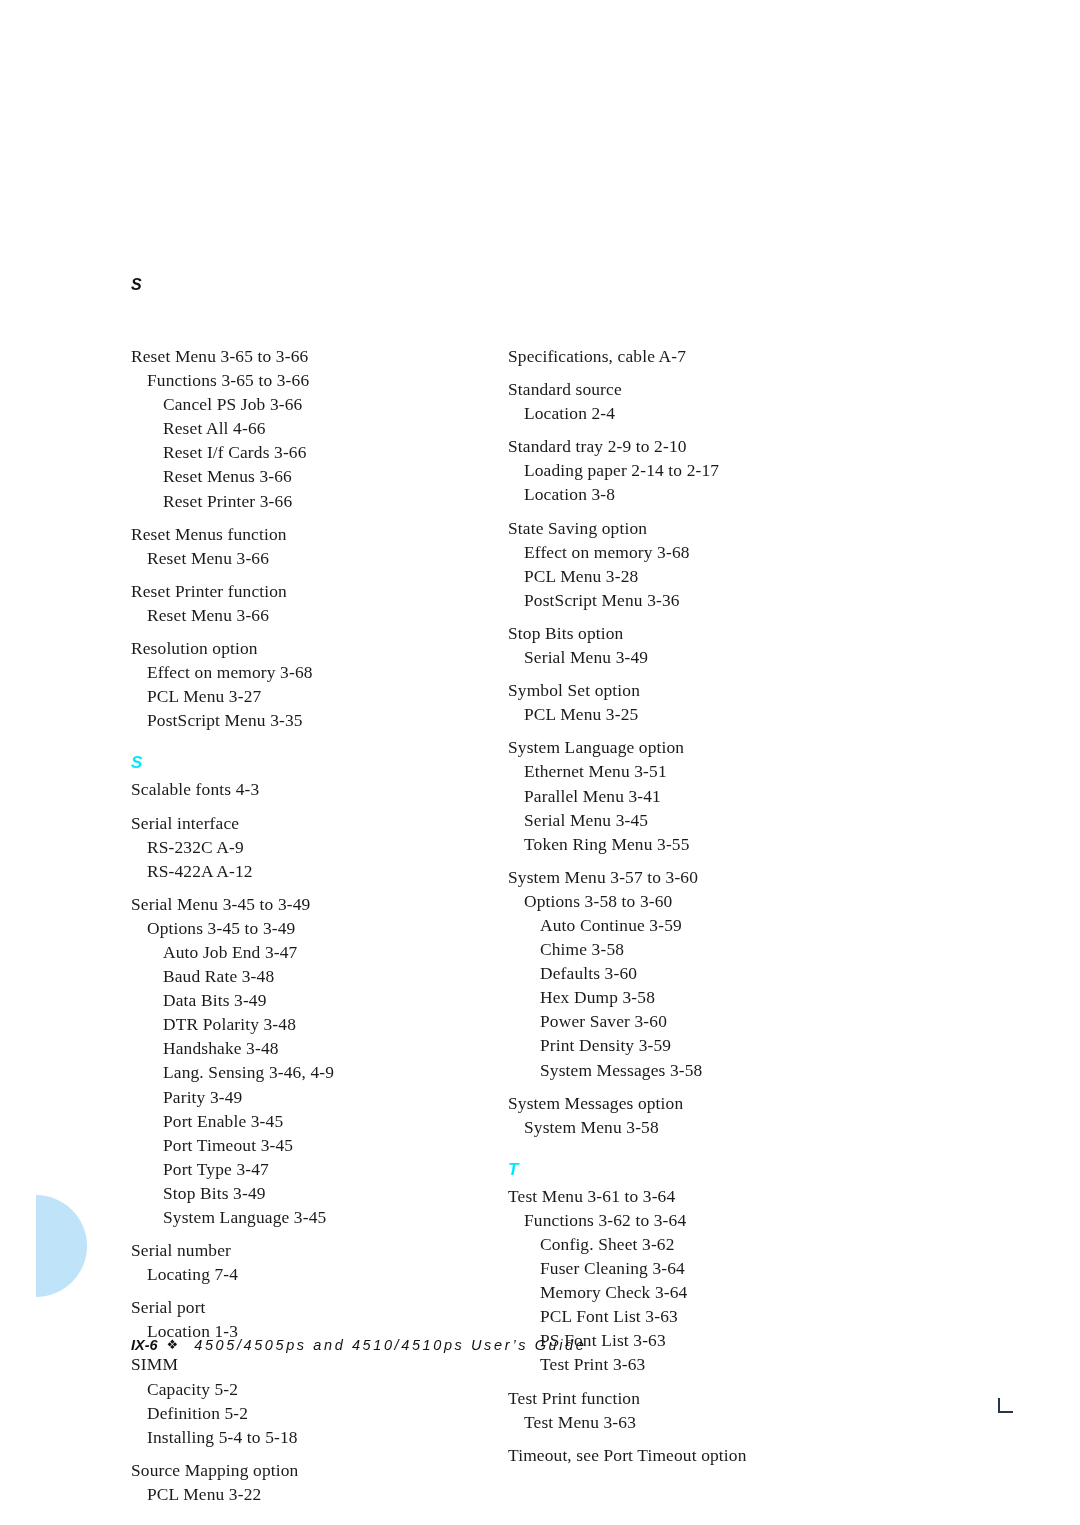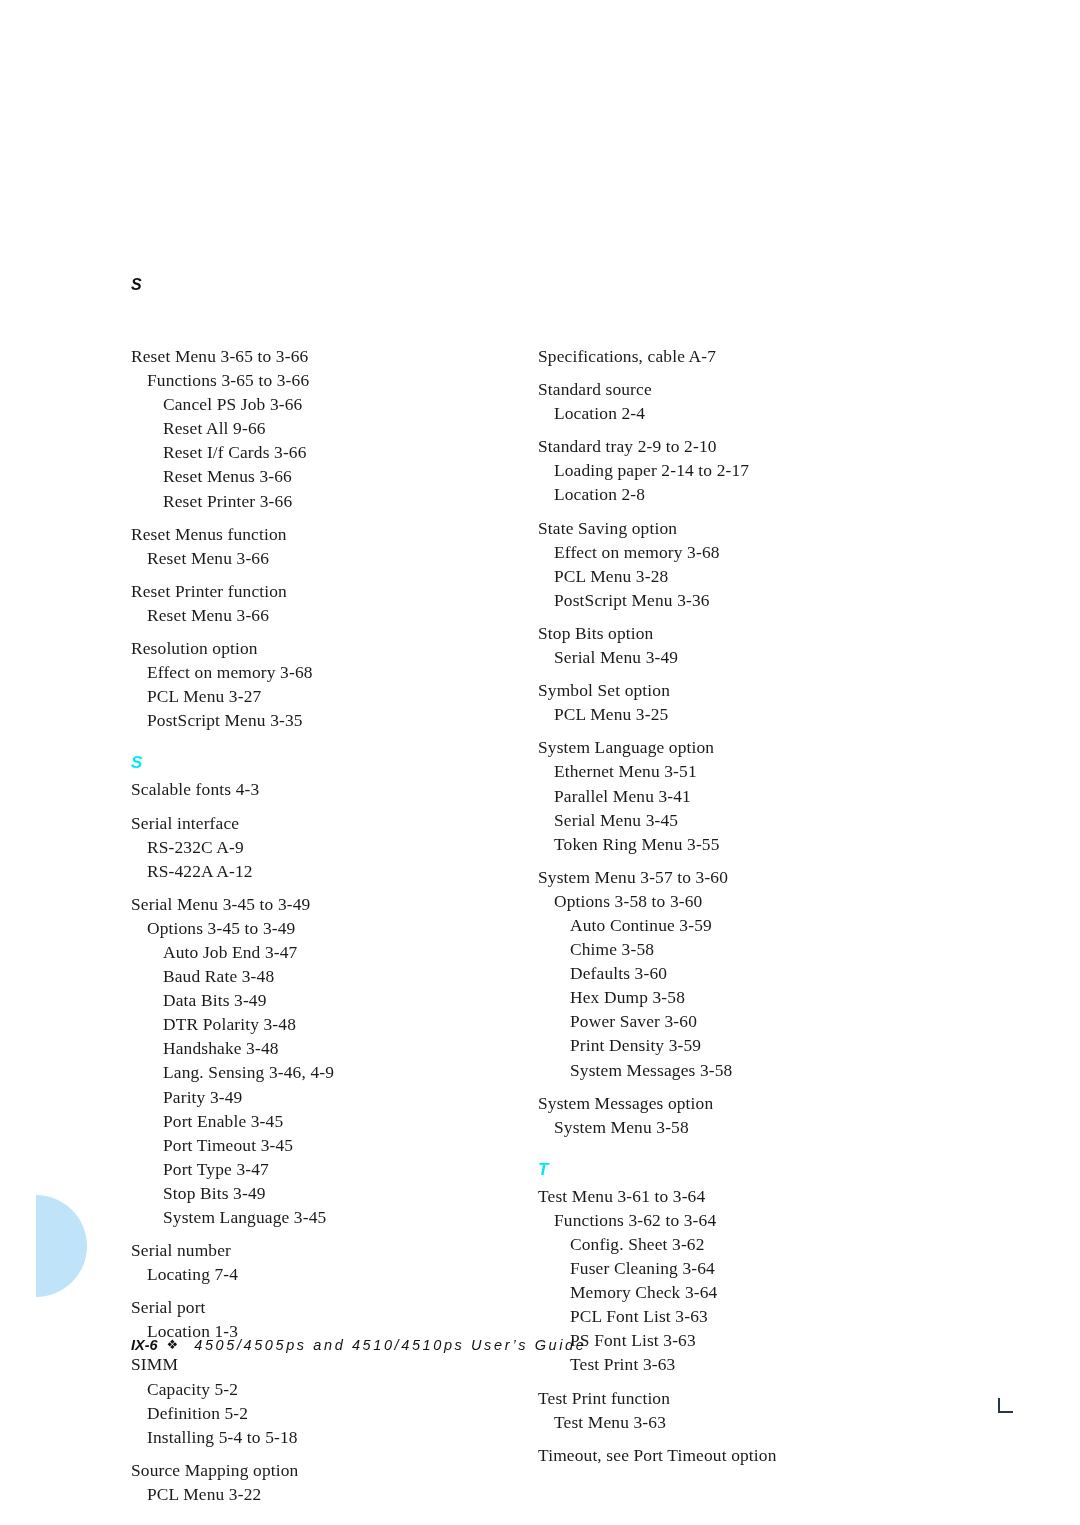--- a/index.html
+++ b/index.html
@@ -57,21 +57,21 @@
     position: absolute;
     left: 0;
     top: 0;
     width: 1080px;
   }
   .column {
     position: absolute;
     width: 400px;
   }
   #column-left  { left: 131px; top: 344px; }
-  #column-right { left: 538px; top: 344px; }
+  #column-right { left: 508px; top: 344px; }
 
   .section-letter {
     font-family: "Liberation Sans", "DejaVu Sans", sans-serif;
     font-weight: bold;
     font-style: italic;
     font-size: 17px;
     color: #00e8ff;
     letter-spacing: .5px;
     line-height: 1;
     margin: 0 0 6px 0;
@@ -128,21 +128,21 @@
 
 <div id="deco-halfcircle"></div>
 <div id="crop-mark"></div>
 
 <div id="index-body">
   <div class="column" id="column-left">
       <div class="entry-group">
         <div class="entry lvl0">Reset Menu 3-65 to 3-66</div>
         <div class="entry lvl1">Functions 3-65 to 3-66</div>
         <div class="entry lvl2">Cancel PS Job 3-66</div>
-        <div class="entry lvl2">Reset All 9-66</div>
+        <div class="entry lvl2">Reset All 4-66</div>
         <div class="entry lvl2">Reset I/f Cards 3-66</div>
         <div class="entry lvl2">Reset Menus 3-66</div>
         <div class="entry lvl2">Reset Printer 3-66</div>
       </div>
       <div class="entry-group">
         <div class="entry lvl0">Reset Menus function</div>
         <div class="entry lvl1">Reset Menu 3-66</div>
       </div>
       <div class="entry-group">
         <div class="entry lvl0">Reset Printer function</div>
@@ -202,21 +202,21 @@
       <div class="entry-group">
         <div class="entry lvl0">Specifications, cable A-7</div>
       </div>
       <div class="entry-group">
         <div class="entry lvl0">Standard source</div>
         <div class="entry lvl1">Location 2-4</div>
       </div>
       <div class="entry-group">
         <div class="entry lvl0">Standard tray 2-9 to 2-10</div>
         <div class="entry lvl1">Loading paper 2-14 to 2-17</div>
-        <div class="entry lvl1">Location 2-8</div>
+        <div class="entry lvl1">Location 3-8</div>
       </div>
       <div class="entry-group">
         <div class="entry lvl0">State Saving option</div>
         <div class="entry lvl1">Effect on memory 3-68</div>
         <div class="entry lvl1">PCL Menu 3-28</div>
         <div class="entry lvl1">PostScript Menu 3-36</div>
       </div>
       <div class="entry-group">
         <div class="entry lvl0">Stop Bits option</div>
         <div class="entry lvl1">Serial Menu 3-49</div>

